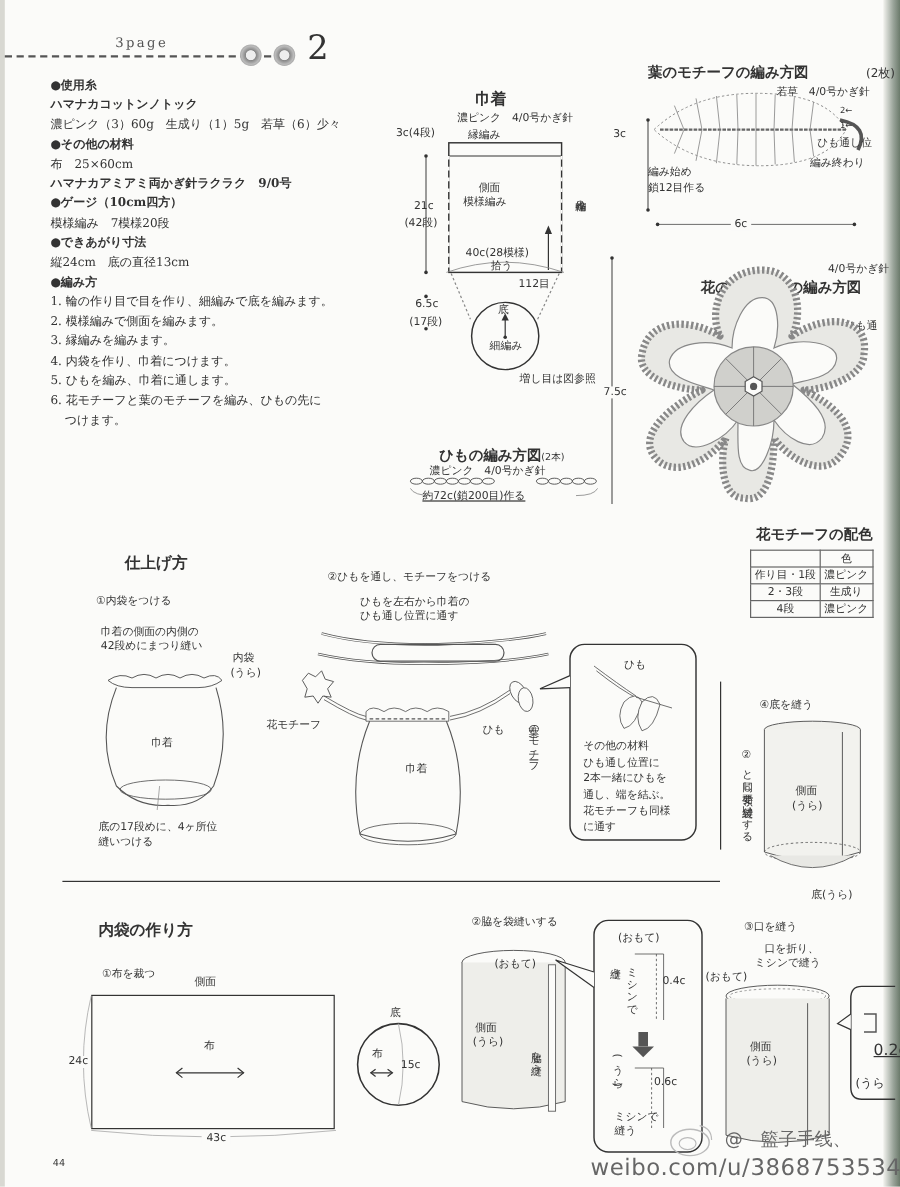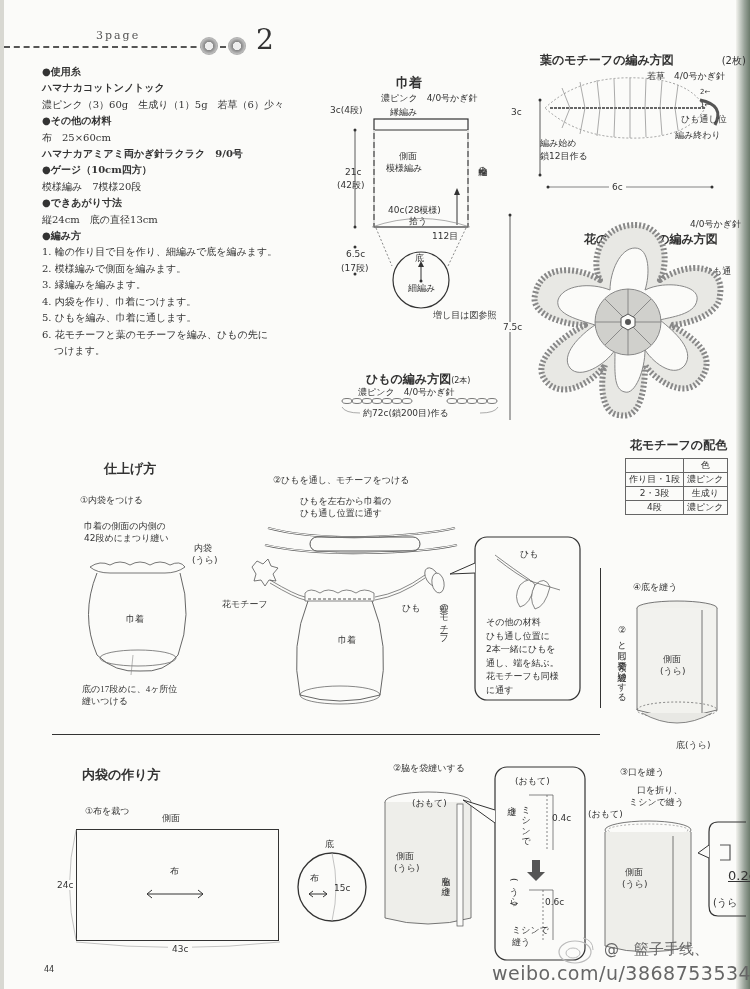--- a/index.html
+++ b/index.html
@@ -189,21 +189,21 @@
       <ellipse cx="57" cy="6" rx="5" ry="2.5"></ellipse>
     <ellipse cx="67" cy="6" rx="5" ry="2.5"></ellipse>
     <ellipse cx="112" cy="6" rx="5" ry="2.5"></ellipse>
       <ellipse cx="122" cy="6" rx="5" ry="2.5"></ellipse>
       <ellipse cx="132" cy="6" rx="5" ry="2.5"></ellipse>
     <ellipse cx="142" cy="6" rx="5" ry="2.5"></ellipse>
       <ellipse cx="152" cy="6" rx="5" ry="2.5"></ellipse>
   </g>
   <path d="M2 12 Q5 18 20 18 M140 18 Q155 18 158 12" fill="none" stroke="#888" stroke-width="0.7"></path>
 </svg>
-<div class="t" style="left:363px;top:407px;">約72c(鎖200目)作る</div>
+<div class="t" style="left:352px;top:407px;text-decoration:underline;">約72c(鎖200目)作る</div>
 
 <div class="t title-md" style="left:630px;top:437px;">花モチーフの配色</div>
 <table class="ctable">
   <tbody>
       <tr>
     <td></td>
     <td>色</td>
   </tr>
   <tr>
     <td>作り目・1段</td>
@@ -227,21 +227,21 @@
 <div class="t" style="left:84px;top:532px;">42段めにまつり縫い</div>
 <div class="t" style="left:194px;top:542px;">内袋</div>
 <div class="t" style="left:192px;top:554px;">(うら)</div>
 <svg width="110" height="120" style="left:85px;top:555px;">
   <path d="M5 12 Q15 5 25 10 Q35 4 45 10 Q55 4 65 10 Q75 4 85 10 Q95 5 100 12 Q92 18 80 18 L25 18 Q12 18 5 12 Z" fill="#fbfbf9" stroke="#555" stroke-width="0.8"></path>
   <path d="M12 18 Q-5 60 12 100 Q30 118 55 116 Q80 118 93 100 Q108 60 95 18" fill="none" stroke="#555" stroke-width="0.9"></path>
   <ellipse cx="53" cy="103" rx="38" ry="8" fill="none" stroke="#555" stroke-width="0.7"></ellipse>
   <line x1="48" y1="100" x2="46" y2="120" stroke="#888" stroke-width="0.6"></line>
 </svg>
 <div class="t" style="left:126px;top:613px;">巾着</div>
-<div class="t" style="left:82px;top:683px;font-family:Liberation Serif, serif;">底の17段めに、4ヶ所位</div>
+<div class="t" style="left:82px;top:683px;">底の17段めに、4ヶ所位</div>
 <div class="t" style="left:82px;top:695px;text-align:center;">縫いつける</div>
 
 <div class="t" style="left:273px;top:474px;">②ひもを通し、モチーフをつける</div>
 <div class="t" style="left:300px;top:495px;">ひもを左右から巾着の</div>
 <div class="t" style="left:300px;top:507px;">ひも通し位置に通す</div>
 <svg width="200" height="60" style="left:265px;top:520px;">
   <path d="M3 8 Q40 18 100 17 Q160 15 190 8" fill="none" stroke="#555" stroke-width="2.2"></path>
   <path d="M3 8 Q40 18 100 17 Q160 15 190 8" fill="none" stroke="#fbfbf9" stroke-width="1"></path>
   <path d="M0 25 Q40 34 100 33 Q160 32 192 25" fill="none" stroke="#555" stroke-width="2.2"></path>
   <path d="M0 25 Q40 34 100 33 Q160 32 192 25" fill="none" stroke="#fbfbf9" stroke-width="1"></path>

